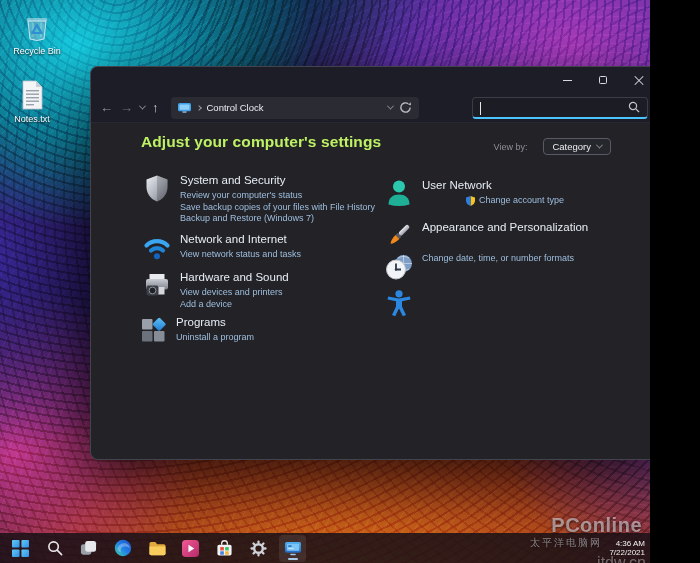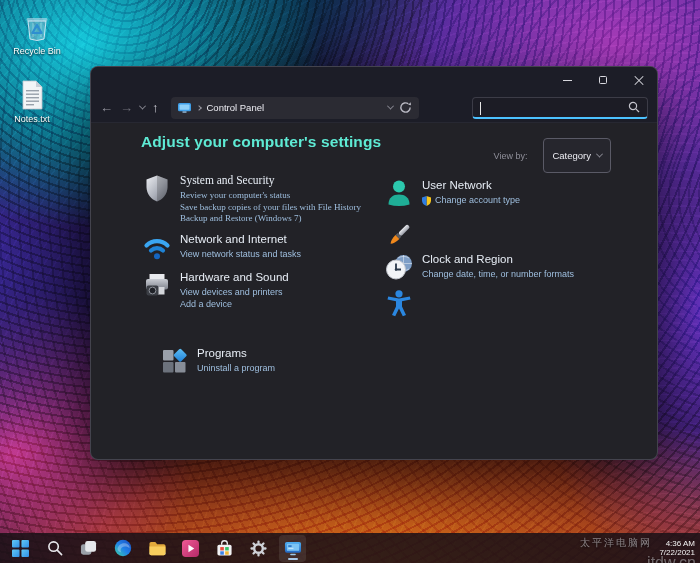--- a/index.html
+++ b/index.html
@@ -1,17 +1,17 @@
 <!DOCTYPE html>
 <html><head>
 <meta charset="utf-8">
 <style>
   * { margin:0; padding:0; box-sizing:border-box; }
   body { font-family:"Liberation Sans","DejaVu Sans",sans-serif; background:#000; }
-  .screen { position:relative; width:700px; height:563px; overflow:hidden; }
+  .screen { position:relative; width:650px; height:563px; overflow:hidden; }
 
   
   .wallpaper { position:absolute; inset:0; background-color:#130a20;
     background-image:
       radial-gradient(ellipse 340px 260px at 12% 8%, #18ccdf 0%, #0e7e96 35%, rgba(10,60,90,0) 70%),
       radial-gradient(ellipse 300px 220px at 40% -4%, #0a3b5c 0%, rgba(10,59,92,0) 60%),
       radial-gradient(ellipse 430px 310px at 88% 8%, #a83cba 0%, #5b2da0 42%, rgba(60,20,110,0) 74%),
       radial-gradient(ellipse 260px 400px at 101% 55%, #6a34c8 0%, rgba(90,40,170,0) 70%),
       radial-gradient(ellipse 300px 320px at -4% 45%, #3c2aa0 0%, rgba(50,30,140,0) 65%),
       radial-gradient(ellipse 280px 250px at 2% 80%, #c43a90 0%, rgba(170,40,120,0) 65%),
@@ -51,31 +51,31 @@
     display:flex; align-items:center; gap:6px; padding:0 7px; cursor:text; }
   .addressbar .crumb { font-size:9.5px; color:#ececf2; }
   .addressbar .spacer { flex:1; }
   .searchbox { margin-left:auto; width:176px; height:22px; background:#1c1c25; border:1px solid #3c3c47;
     border-bottom:2px solid #4cc2ff; border-radius:4px; position:relative; display:flex; align-items:center; padding:0 7px; }
   .searchbox input { flex:1; background:transparent; border:none; outline:none; color:#eee; font-size:9.5px; min-width:0; }
   .caret { position:absolute; left:7px; top:4px; width:1px; height:13px; background:#e6e6e6; animation:blink 1.1s steps(1) infinite; }
   @keyframes blink { 50% { opacity:0; } }
 
   .content { position:absolute; inset:56px 0 0 0; }
-  .heading { position:absolute; left:50px; top:10px; font-size:15.5px; font-weight:600; color:#5eead4; letter-spacing:.1px; }
+  .heading { position:absolute; left:50px; top:10px; font-size:15.5px; font-weight:600; color:#bef264; letter-spacing:.1px; }
   .viewby { position:absolute; right:46px; top:15px; display:flex; align-items:center; gap:16px; }
   .viewby .vlbl { font-size:9px; color:#8f8f99; }
   .viewby .vbtn { display:flex; align-items:center; gap:6px; font-size:9.5px; color:#ececf2;
-    border:1px solid #5a5a66; background:#26262d; border-radius:4px; padding:11px 8px; cursor:pointer; }
+    border:1px solid #5a5a66; background:#26262d; border-radius:4px; padding:2px 8px; cursor:pointer; }
 
   .cat { position:absolute; display:flex; gap:9px; align-items:flex-start; }
   .cicon { width:28px; height:28px; flex:none; }
   .ctitle { display:block; font-size:11.5px; color:#e7edf5; line-height:13px; margin-bottom:3px; cursor:pointer; white-space:nowrap; }
   .clink { display:block; font-size:9px; color:#9fbfdf; line-height:11.5px; cursor:pointer; white-space:nowrap; }
-  .clink-row { display:flex; align-items:center; gap:4px; }
+  .clink-row { display:flex; align-items:center; gap:4px;margin-left:44px; }
 
   
   .taskbar { position:absolute; left:0; right:0; bottom:0; height:30px; background:rgba(26,17,23,.87);
     display:flex; align-items:center; gap:7px; padding-left:7px; }
   .tb-btn { position:relative; width:27px; height:27px; border-radius:4px; display:flex; align-items:center; justify-content:center; cursor:pointer; }
   .tb-btn.active { background:rgba(255,255,255,.09); }
   .tb-btn.active::after { content:""; position:absolute; bottom:1.5px; left:50%; transform:translateX(-50%);
     width:10px; height:2.5px; border-radius:2px; background:#a8c8e8; }
   .tray { position:absolute; right:5px; top:0; bottom:0; display:flex; flex-direction:column; justify-content:center;
     text-align:right; font-size:8px; line-height:9.5px; color:#f2f2f2; cursor:pointer; }
@@ -139,21 +139,21 @@
       <span class="chev down"></span>
       <span class="navarr" style="color:#d2d2da">↑</span>
 
       <div class="addressbar">
         <svg width="13" height="10" viewBox="0 0 13 10">
           <rect x="0" y="0" width="13" height="8.2" rx="1.5" fill="#3f9fe8"></rect>
           <rect x="1.5" y="1.4" width="10" height="5.4" rx=".8" fill="#8fd0f8"></rect>
           <rect x="4.5" y="8.4" width="4" height="1.3" fill="#9fc8e8"></rect>
         </svg>
         <span class="chev right"></span>
-        <span class="crumb">Control Panel</span>
+        <span class="crumb">Control Clock</span>
         <span class="spacer"></span>
         <span class="chev down"></span>
         <svg width="13" height="13" viewBox="0 0 14 14">
           <path d="M12 7 a5 5 0 1 1 -2 -4" stroke="#b8b8c2" stroke-width="1.5" fill="none"></path>
           <path d="M12.6 1.4 l.3 3.2 -3.1 -.5 z" fill="#b8b8c2"></path>
         </svg>
       </div>
 
       <div class="searchbox">
         <span class="caret"></span>
@@ -169,21 +169,21 @@
       <div class="heading">Adjust your computer's settings</div>
 
       <div class="viewby">
         <span class="vlbl">View by:</span>
         <span class="vbtn">
           <span>Category</span>
           <span class="chev down"></span>
         </span>
       </div>
 
-      <div class="cat" style="left:52px; top:51px;font-family:Liberation Serif, serif;">
+      <div class="cat" style="left:52px; top:51px;">
         <svg class="cicon" viewBox="0 0 28 28">
           <defs>
               <linearGradient id="gSh" x1="0" y1="0" x2="1" y2="1">
             <stop offset="0" stop-color="#eceef2"></stop>
                 <stop offset=".55" stop-color="#aeb2bc"></stop>
                 <stop offset="1" stop-color="#6e727e"></stop>
           </linearGradient>
             </defs>
           <path d="M14 1.5 L24.5 5.5 V13 C24.5 20 19.5 25.5 14 27.5 C8.5 25.5 3.5 20 3.5 13 V5.5 Z" fill="url(#gSh)"></path>
           <path d="M14 1.5 L24.5 5.5 V13 C24.5 20 19.5 25.5 14 27.5 Z" fill="rgba(0,0,0,.18)"></path>
@@ -222,21 +222,21 @@
           <path d="M3.5 12.5 A15 15 0 0 1 24.5 12.5" stroke="#3aa6f2" stroke-width="4.2" fill="none" stroke-linecap="round"></path>
           <path d="M8 17.5 A8.7 8.7 0 0 1 20 17.5" stroke="#1f83d6" stroke-width="4.2" fill="none" stroke-linecap="round"></path>
           <circle cx="14" cy="23.2" r="3" fill="#1565c0"></circle>
         </svg>
         <div class="ctext">
           <a class="ctitle">Network and Internet</a>
           <a class="clink">View network status and tasks</a>
         </div>
       </div>
 
-      <div class="cat" style="left:69px; top:193px;margin-top:31px;">
+      <div class="cat" style="left:48px; top:193px;">
         <svg class="cicon" viewBox="0 0 28 28">
           <defs>
               <linearGradient id="gDm" x1="0" y1="0" x2="1" y2="1">
             <stop offset="0" stop-color="#5fc0f5"></stop>
                 <stop offset="1" stop-color="#1f7fd6"></stop>
           </linearGradient>
             </defs>
           <rect x="3" y="3" width="10.5" height="10.5" rx="1" fill="#9aa0aa"></rect>
           <rect x="3" y="15" width="10.5" height="10.5" rx="1" fill="#6c727c"></rect>
           <rect x="15" y="15" width="10.5" height="10.5" rx="1" fill="#878d97"></rect>
@@ -272,32 +272,34 @@
             <stop offset="0" stop-color="#e8eaee"></stop>
                 <stop offset="1" stop-color="#9a9ea8"></stop>
           </linearGradient>
             </defs>
           <g transform="rotate(45 14 14)">
             <rect x="12" y="0.5" width="4.4" height="13" rx="2" fill="url(#gBr)"></rect>
             <rect x="11.6" y="13.5" width="5.2" height="3" fill="#5a5d64"></rect>
             <path d="M11.4 16.5 h5.6 c0 4.5 -1.2 8 -2.8 9.5 c-1.6 -1.5 -2.8 -5 -2.8 -9.5 z" fill="#f0881c"></path>
           </g>
         </svg>
+        <div class="ctext">
+          <a class="ctitle">Appearance and Personalization</a>
+        </div>
       </div>
 
       <div class="cat" style="left:294px; top:130px;">
         <svg class="cicon" viewBox="0 0 28 28">
           <circle cx="18.5" cy="10.5" r="8.5" fill="#7e9ec6"></circle>
           <path d="M10 10.5 h17 M18.5 2 v17 M13 5 a11 11 0 0 1 11 0 M13 16 a11 11 0 0 0 11 0" stroke="rgba(255,255,255,.45)" stroke-width="1" fill="none"></path>
           <circle cx="11" cy="16.5" r="9.5" fill="#f2f4f7" stroke="#c2c6cd" stroke-width="1"></circle>
           <path d="M11 10.5 V16.5 H16" stroke="#2c3a4c" stroke-width="1.8" fill="none"></path>
           <circle cx="11" cy="16.5" r="1.2" fill="#2c3a4c"></circle>
         </svg>
         <div class="ctext">
-          <a class="ctitle">Clock and Region</a>
           <a class="clink">Change date, time, or number formats</a>
         </div>
       </div>
 
       <div class="cat" style="left:294px; top:166px;">
         <svg class="cicon" viewBox="0 0 28 28">
           <circle cx="14" cy="4.8" r="3.6" fill="#2b87e0"></circle>
           <path d="M2.5 10.5 L11 12.2 L11 17.5 L7 26 L10.2 27.3 L14 19.5 L17.8 27.3 L21 26 L17 17.5 L17 12.2 L25.5 10.5 L24.8 7.6 L14 9.6 L3.2 7.6 Z" fill="#2b87e0"></path>
         </svg>
       </div>
@@ -407,16 +409,17 @@
       </svg>
     </div>
 
     <div class="tray">
       <span>4:36 AM</span>
       <span>7/22/2021</span>
     </div>
   </div>
 
   <div class="wm">
+    <span class="wm-brand">PConline</span>
     <span class="wm-cjk">太平洋电脑网</span>
     <span class="wm-partial">itdw.cn</span>
   </div>
 </div>
 
 </body></html>

